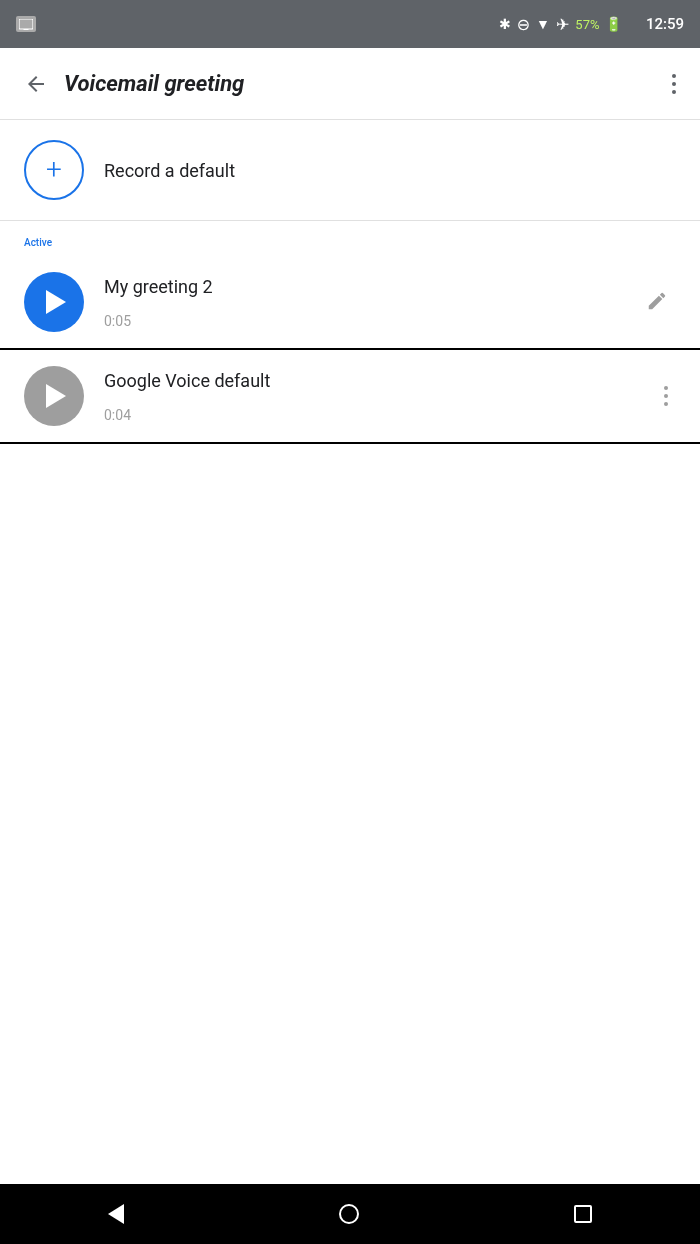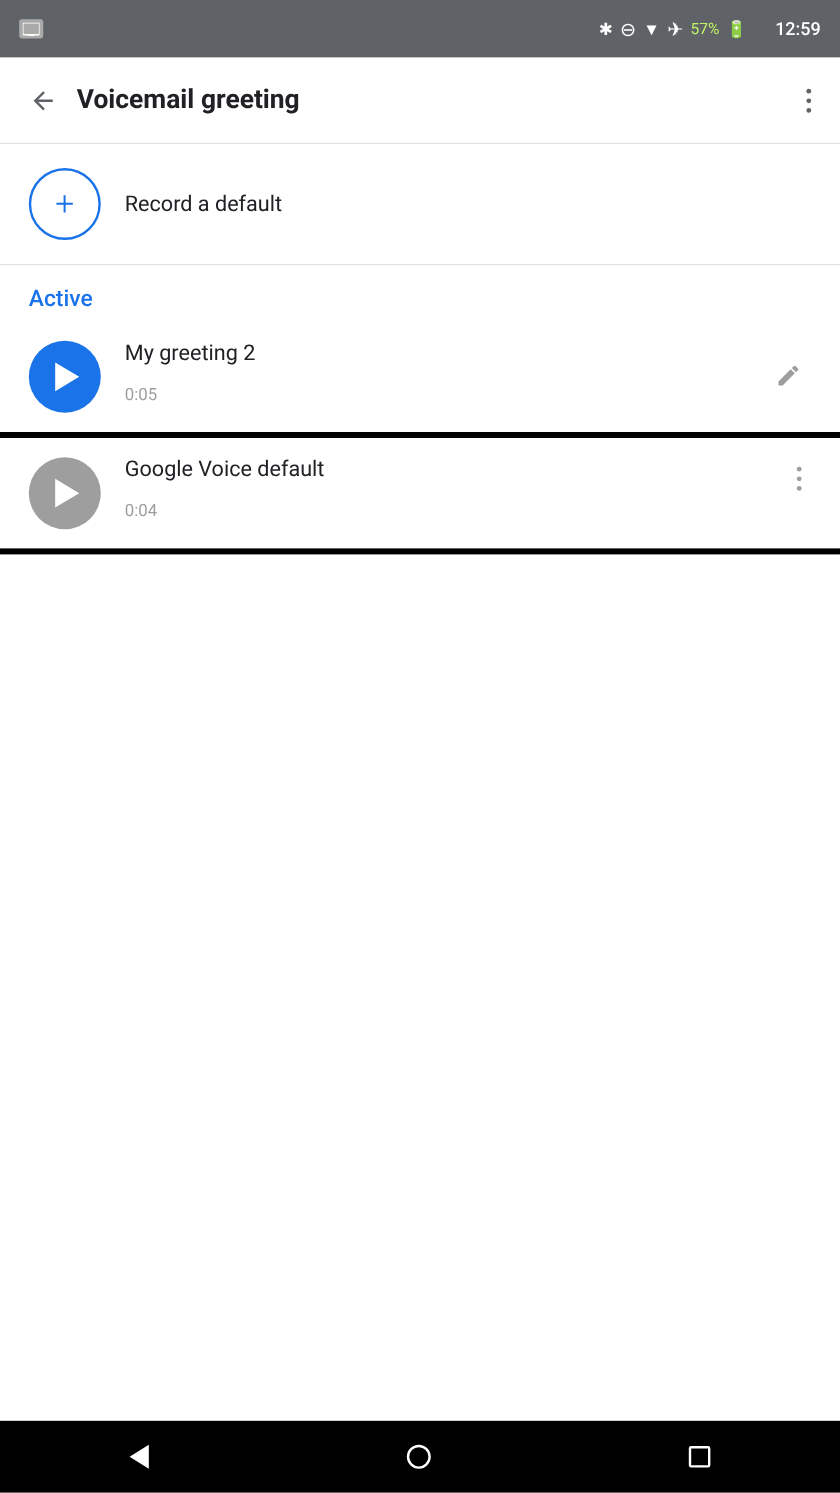--- a/index.html
+++ b/index.html
@@ -59,20 +59,21 @@
 
     
     .app-bar {
       background: #fff;
       height: 72px;
       display: flex;
       align-items: center;
       padding: 0 16px;
       border-bottom: 1px solid #e0e0e0;
       flex-shrink: 0;
+      font-style: italic;
     }
     .back-btn {
       background: none;
       border: none;
       cursor: pointer;
       padding: 8px;
       display: flex;
       align-items: center;
       justify-content: center;
       color: #5f6368;
@@ -135,30 +136,31 @@
       line-height: 1;
     }
     .record-label {
       font-size: 18px;
       color: #202124;
     }
 
     
     .section-header {
       padding: 16px 24px 8px;
-      font-size: 19px;
+      font-size: 10px;
       font-weight: 500;
       color: #1a73e8;
     }
 
     
     .greeting-item {
       display: flex;
+      align-items: center;
       padding: 16px 24px;
-      border-bottom: 5px solid #000000;
+      border-bottom: 2px solid #000000;
     }
     .play-btn-blue {
       width: 60px;
       height: 60px;
       border-radius: 50%;
       background: #1a73e8;
       display: flex;
       align-items: center;
       justify-content: center;
       flex-shrink: 0;

